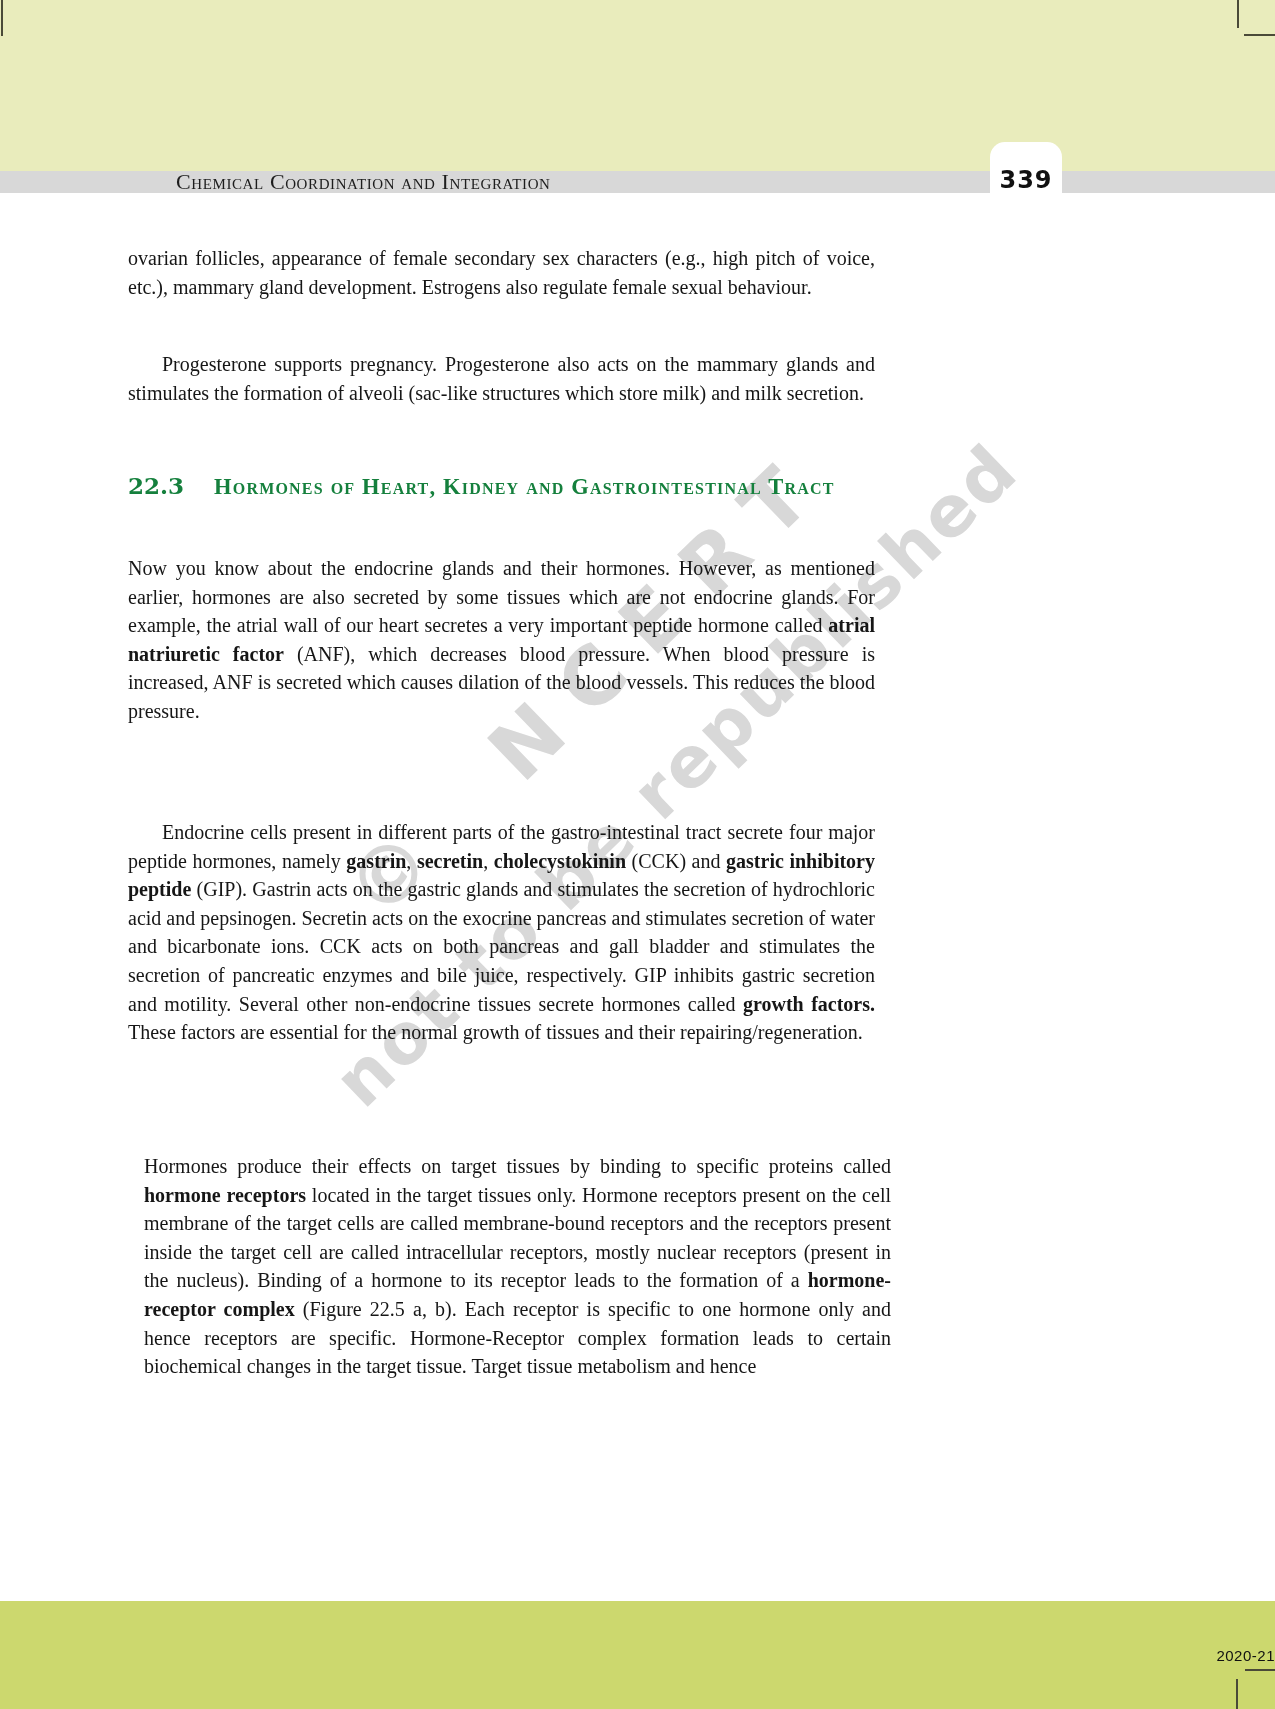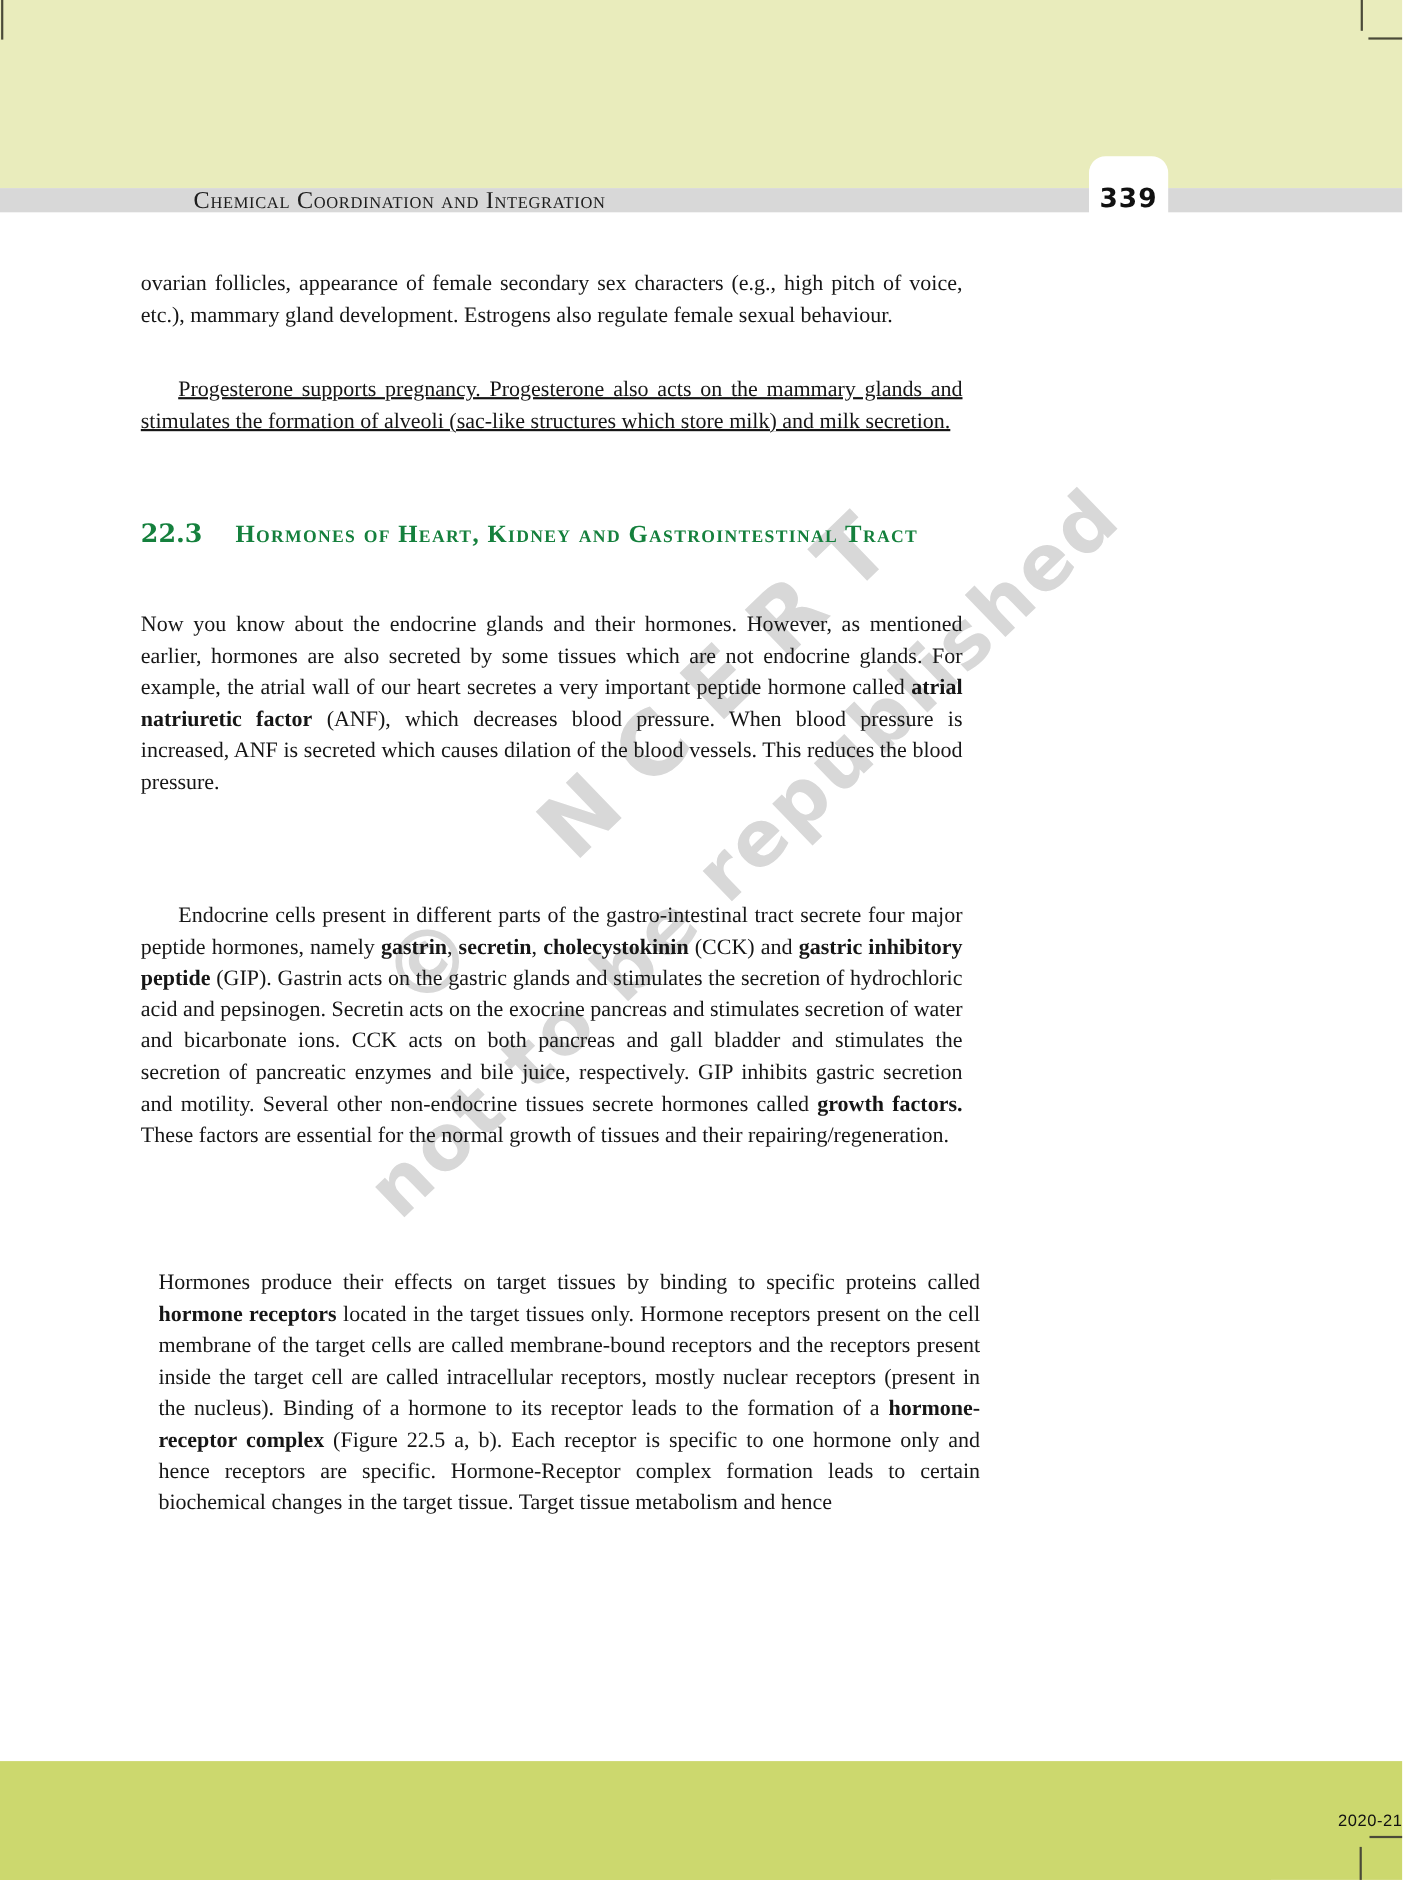--- a/index.html
+++ b/index.html
@@ -35,21 +35,21 @@
   .block{position:absolute;left:0;width:747px;}
   .body-text{margin:0;font-size:20px;line-height:28.6px;text-align:justify;}
   .indent{text-indent:34px;}
   .section-heading{margin:0;white-space:nowrap;color:#15803d;}
   .sec-num{
     font-family:"DejaVu Serif",serif;font-weight:700;font-size:23px;
     display:inline-block;margin-right:30px;
   }
   .sec-title{font-weight:700;font-size:22.5px;font-variant:small-caps;letter-spacing:1.2px;}
   #p-estrogen{top:244px;}
-  #p-progesterone{top:340px;text-decoration:underline;}
+  #p-progesterone{top:350px;}
   #h-22-3{top:472px;}
   #p-anf{top:554px;}
   #p-erythropoietin{top:761px;}
   #p-git{top:818px;}
   #h-22-4{top:1164px;}
   #p-receptors{top:1152px;margin-left:16px;}
   
   .bottom-band{position:absolute;left:0;top:1601px;width:1275px;height:108px;background:#ccd86e;z-index:3;}
   .edition{
     position:absolute;left:0;top:46px;width:100%;text-align:right;

